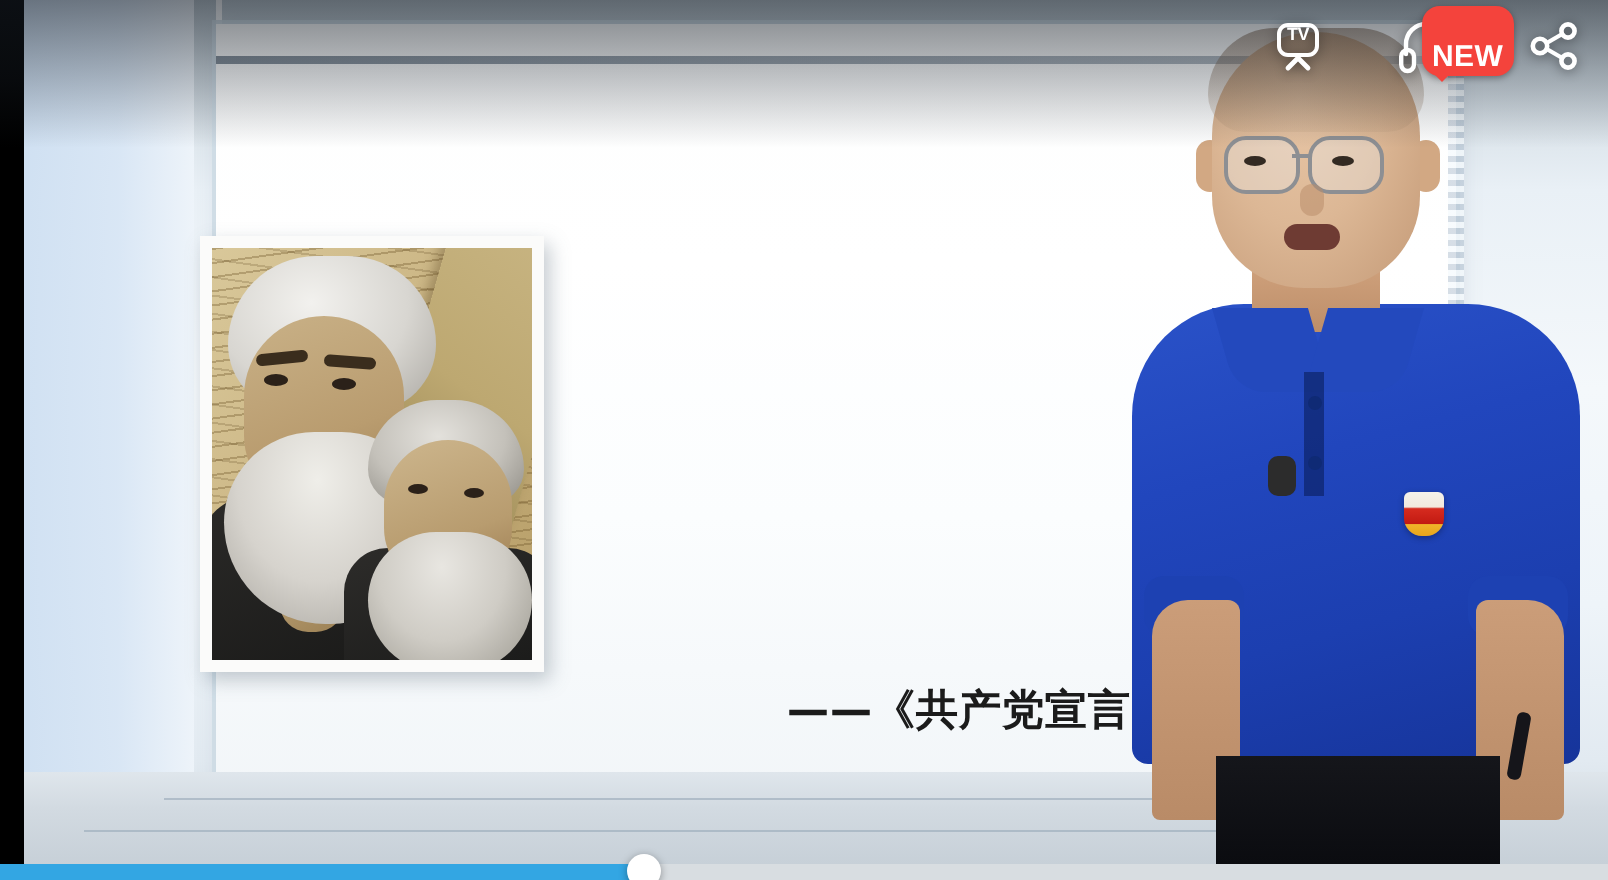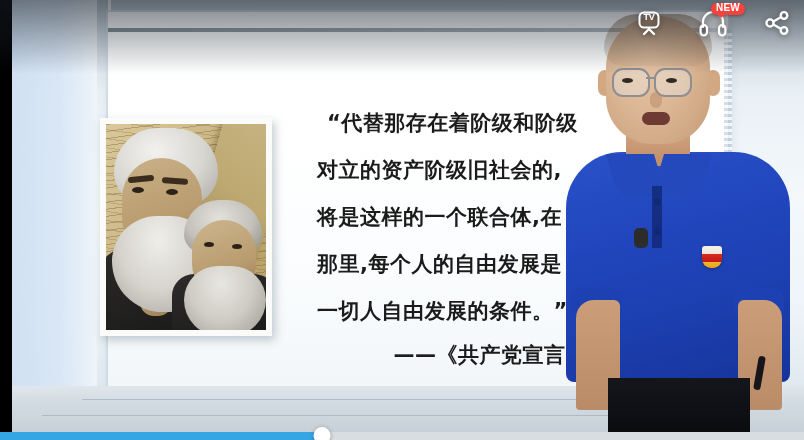--- a/index.html
+++ b/index.html
@@ -406,23 +406,23 @@
     font-size: 9px;
     font-weight: 700;
     letter-spacing: -.3px;
     pointer-events: none;
   }
   .new-badge {
     position: absolute;
     left: 15px; top: -3px;
     background: #f4433c;
     color: #fff;
-    font-size: 10px;
+    font-size: 15px;
     font-weight: 700;
-    padding: 0 5px 2px 5px;
+    padding: 18px 5px 2px 5px;
     border-radius: 9px;
     line-height: 1;
     letter-spacing: .2px;
     box-shadow: 0 1px 3px rgba(0,0,0,.35);
   }
   .new-badge::after {
     content: "";
     position: absolute;
     left: 6px; bottom: -3px;
     border-left: 4px solid transparent;
@@ -495,27 +495,20 @@
         <div class="marx-beard"></div>
         <div class="eng-body"></div>
         <div class="eng-hair"></div>
         <div class="eng-face"></div>
         <div class="eng-eye-l"></div>
         <div class="eng-eye-r"></div>
         <div class="eng-beard"></div>
       </div>
     </div>
 
-    <div class="quote">
-      <span class="ln ln1">“代替那存在着阶级和阶级</span>
-      <span class="ln">对立的资产阶级旧社会的,</span>
-      <span class="ln">将是这样的一个联合体,在</span>
-      <span class="ln">那里,每个人的自由发展是</span>
-      <span class="ln">一切人自由发展的条件。”</span>
-    </div>
     <div class="attrib">——《共产党宣言》</div>
 
     <div class="presenter">
       <div class="p-shirt"></div>
       <div class="p-neck"></div>
       <div class="p-collar-l"></div>
       <div class="p-collar-r"></div>
       <div class="p-placket"></div>
       <div class="p-btn1"></div>
       <div class="p-btn2"></div>

